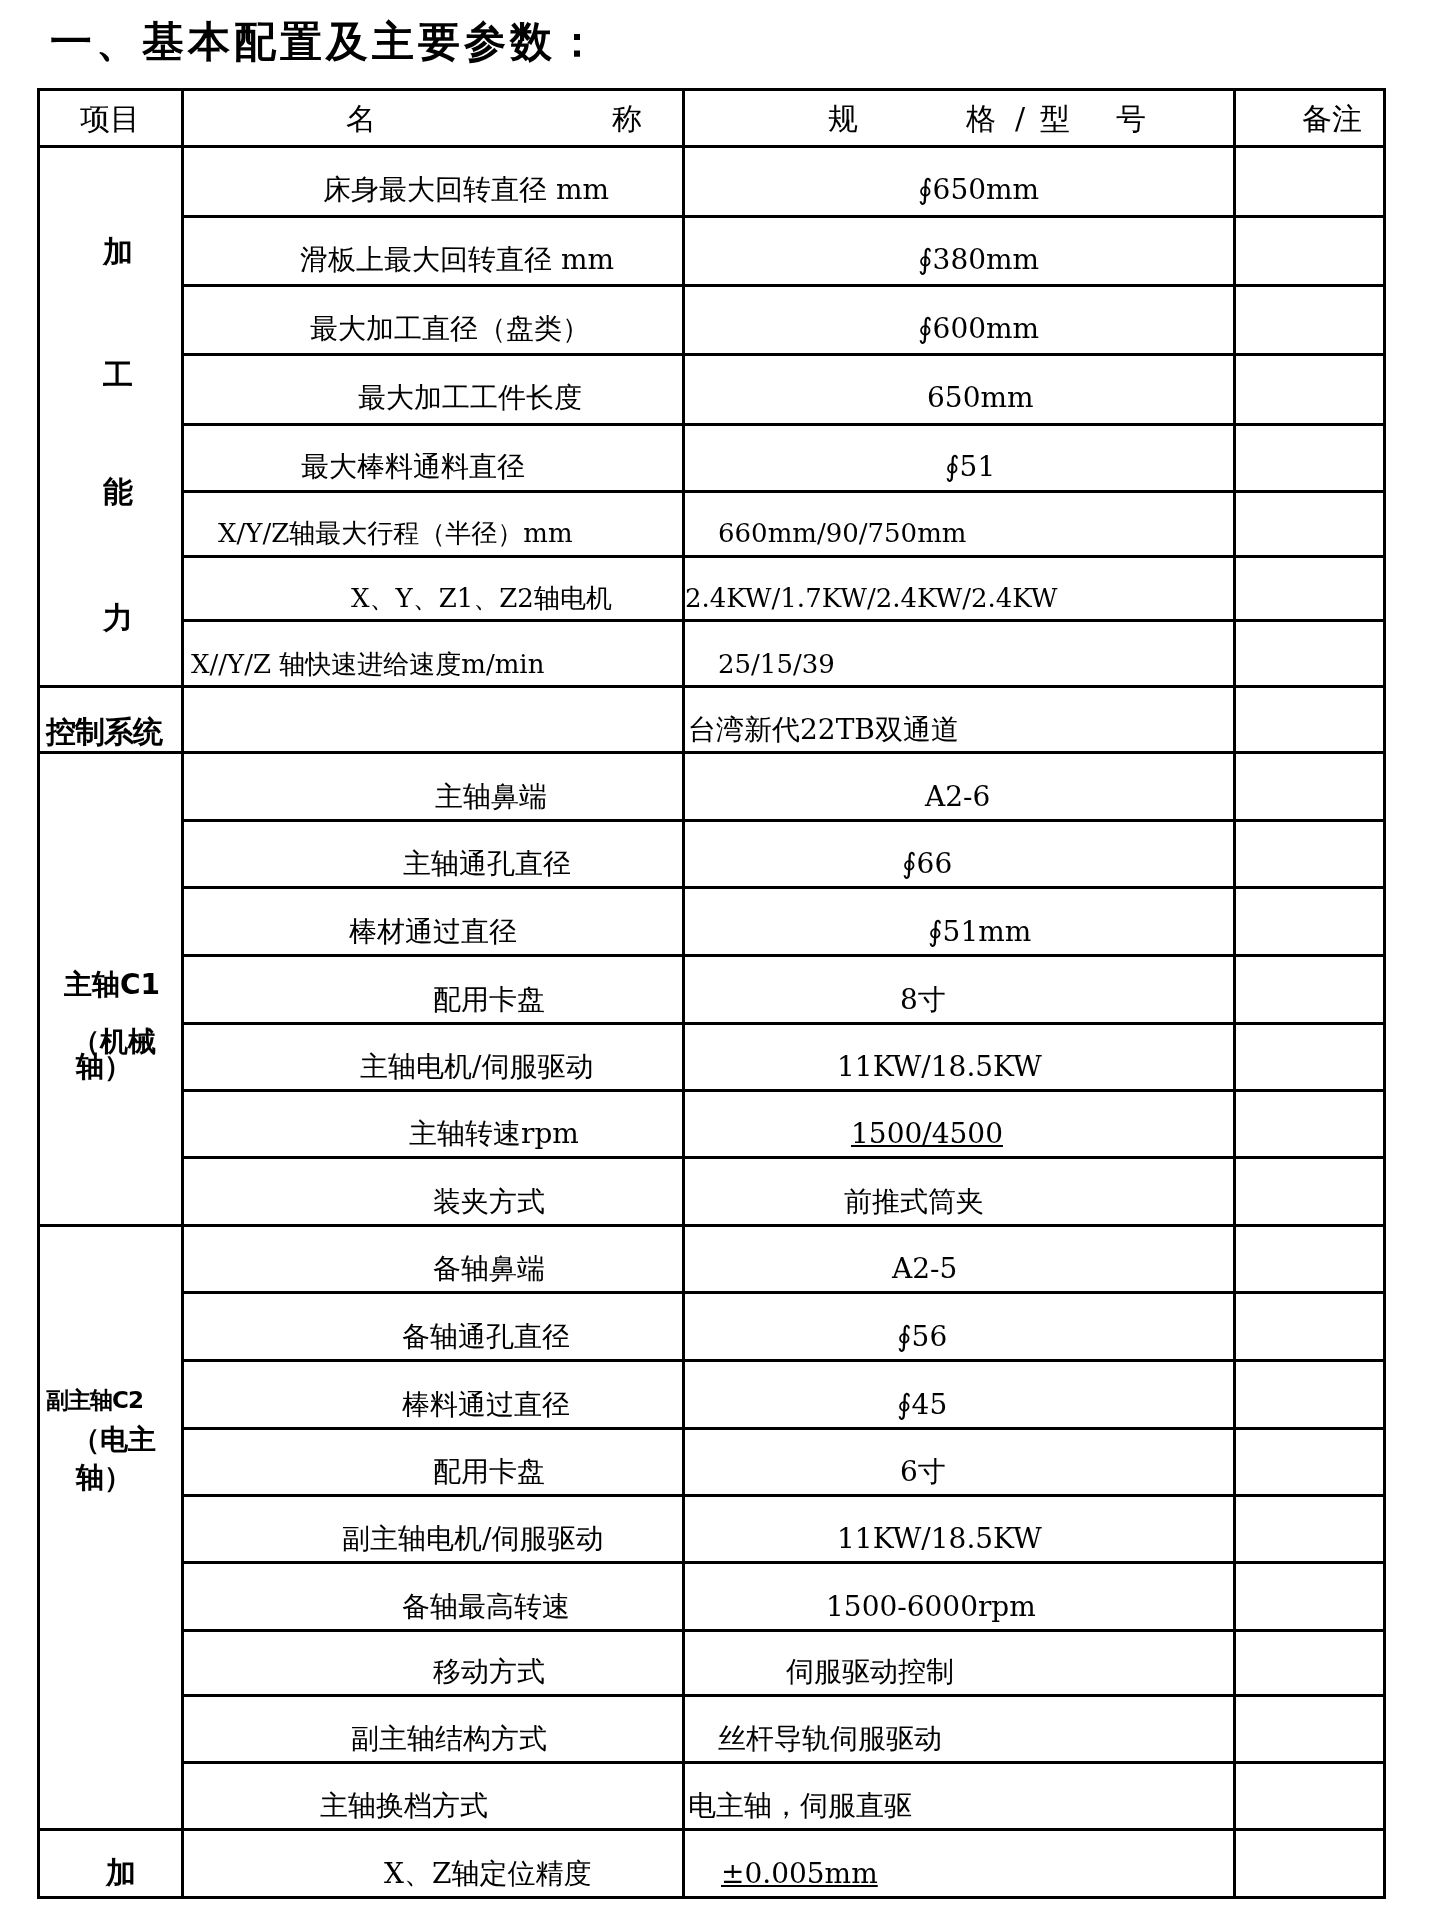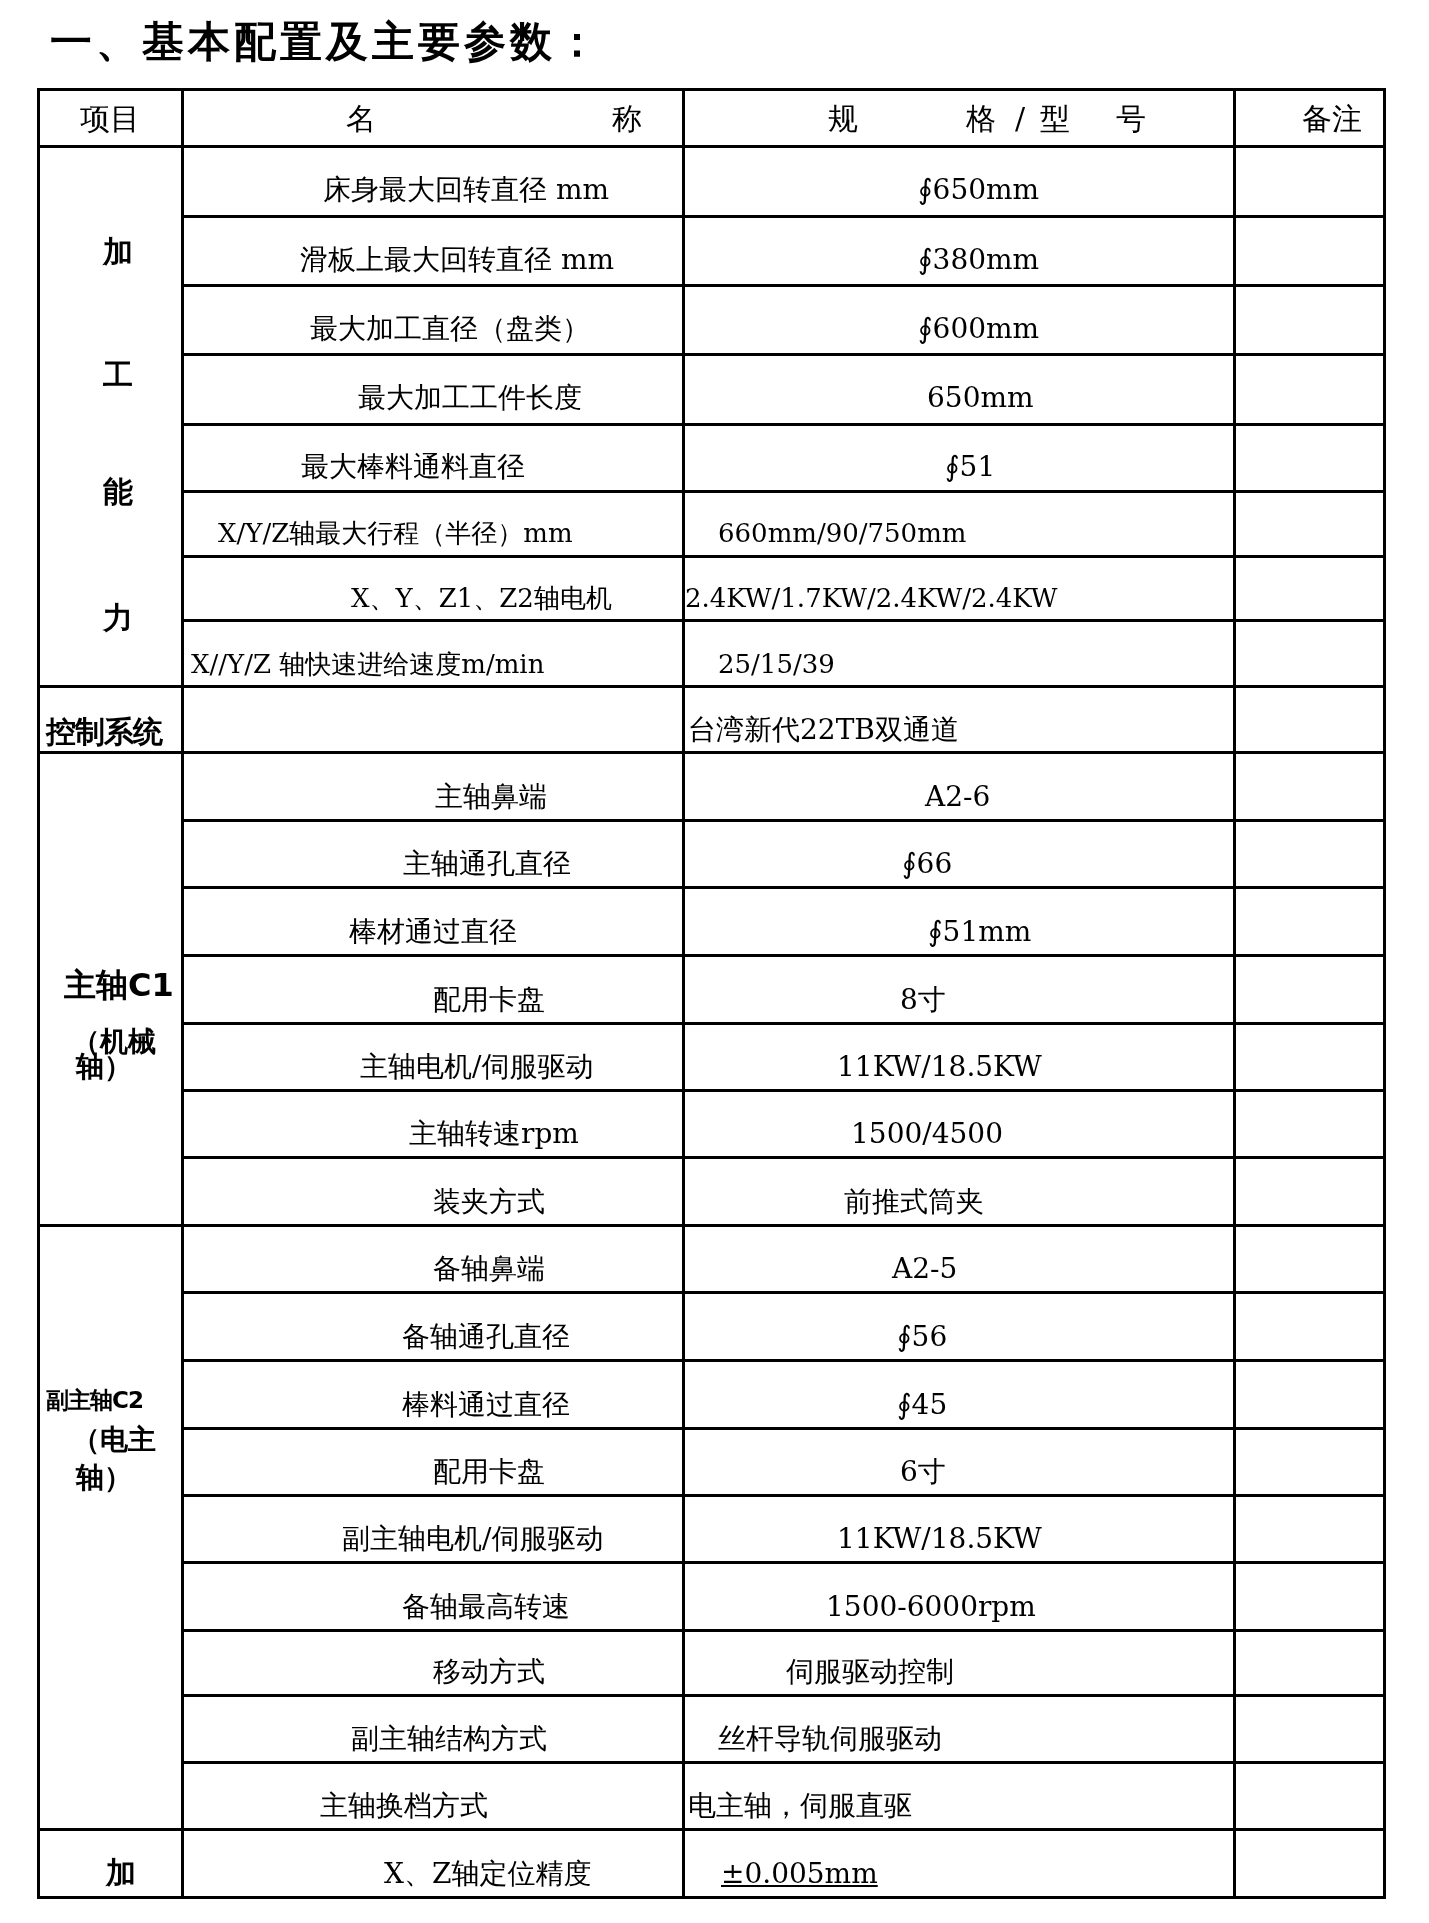--- a/index.html
+++ b/index.html
@@ -72,21 +72,21 @@
 </div>
 
 <div>
   <span class="t b" style="left:103px; top:236px; font-size:30px;">加</span>
   <span class="t b" style="left:103px; top:359px; font-size:30px;">工</span>
   <span class="t b" style="left:103px; top:476px; font-size:30px;">能</span>
   <span class="t b" style="left:103px; top:602px; font-size:30px;">力</span>
 </div>
 <span class="t b" style="left:46px; top:716px; font-size:30px; letter-spacing:-1px;">控制系统</span>
 <div>
-  <span class="t b" style="left:64px; top:969px; font-size:32px;">主轴C1</span>
+  <span class="t b" style="left:64px; top:969px; font-size:28px;">主轴C1</span>
   <span class="t b" style="left:72px; top:1014px; font-size:28px;margin-top:12px;">（机械</span>
   <span class="t b" style="left:76px; top:1051px; font-size:28px;">轴）</span>
 </div>
 <div>
   <span class="t b" style="left:46px; top:1384px; font-size:23px; letter-spacing:-1px;">副主轴C2</span>
   <span class="t b" style="left:72px; top:1424px; font-size:28px;">（电主</span>
   <span class="t b" style="left:76px; top:1462px; font-size:28px;">轴）</span>
 </div>
 <span class="t b" style="left:106px; top:1857px; font-size:30px;">加</span>
 
@@ -126,21 +126,21 @@
   <span class="t" style="left:945px; top:451px;">∮51</span>
   <span class="t" style="left:718px; top:517px; font-size:26px;">660mm/90/750mm</span>
   <span class="t" style="left:685px; top:582px; font-size:26px;">2.4KW/1.7KW/2.4KW/2.4KW</span>
   <span class="t" style="left:718px; top:648px; font-size:26px;">25/15/39</span>
   <span class="t" style="left:688px; top:714px;">台湾新代22TB双通道</span>
   <span class="t" style="left:925px; top:781px;">A2-6</span>
   <span class="t" style="left:902px; top:848px;">∮66</span>
   <span class="t" style="left:928px; top:916px;">∮51mm</span>
   <span class="t" style="left:900px; top:984px;">8寸</span>
   <span class="t" style="left:837px; top:1051px;">11KW/18.5KW</span>
-  <span class="t" style="left:851px; top:1118px;">1500/4500</span>
+  <span class="t" style="left:851px; top:1118px;text-decoration:underline;">1500/4500</span>
   <span class="t" style="left:844px; top:1186px;">前推式筒夹</span>
   <span class="t" style="left:892px; top:1253px;">A2-5</span>
   <span class="t" style="left:897px; top:1321px;">∮56</span>
   <span class="t" style="left:897px; top:1389px;">∮45</span>
   <span class="t" style="left:900px; top:1456px;">6寸</span>
   <span class="t" style="left:837px; top:1523px;">11KW/18.5KW</span>
   <span class="t" style="left:826px; top:1591px;">1500-6000rpm</span>
   <span class="t" style="left:786px; top:1656px;">伺服驱动控制</span>
   <span class="t" style="left:718px; top:1723px;">丝杆导轨伺服驱动</span>
   <span class="t" style="left:688px; top:1790px;">电主轴，伺服直驱</span>

